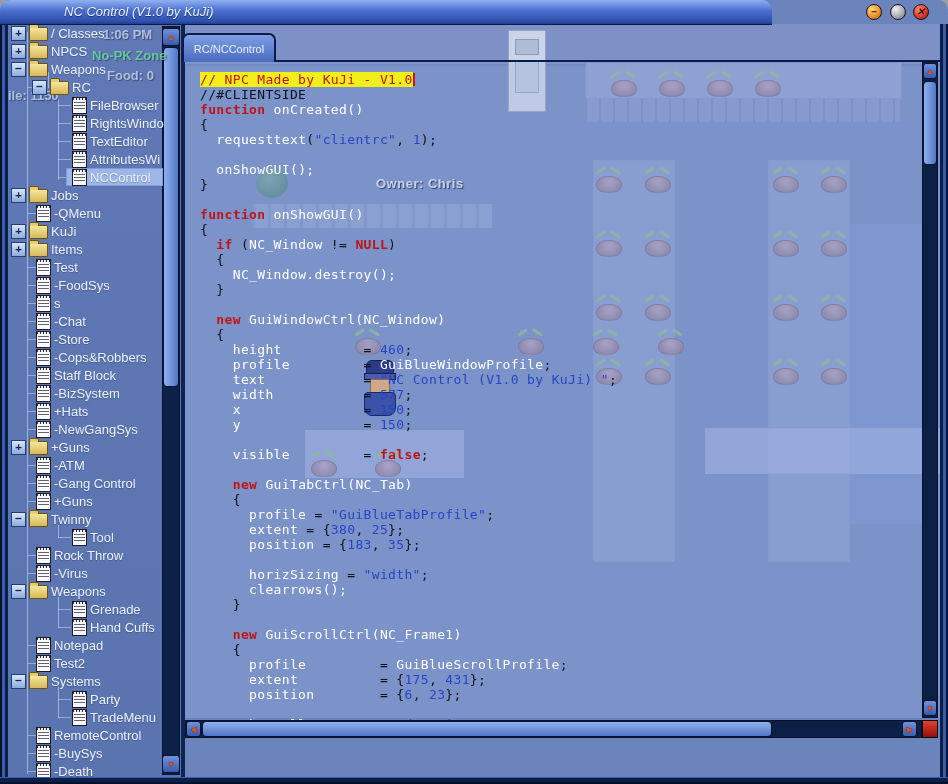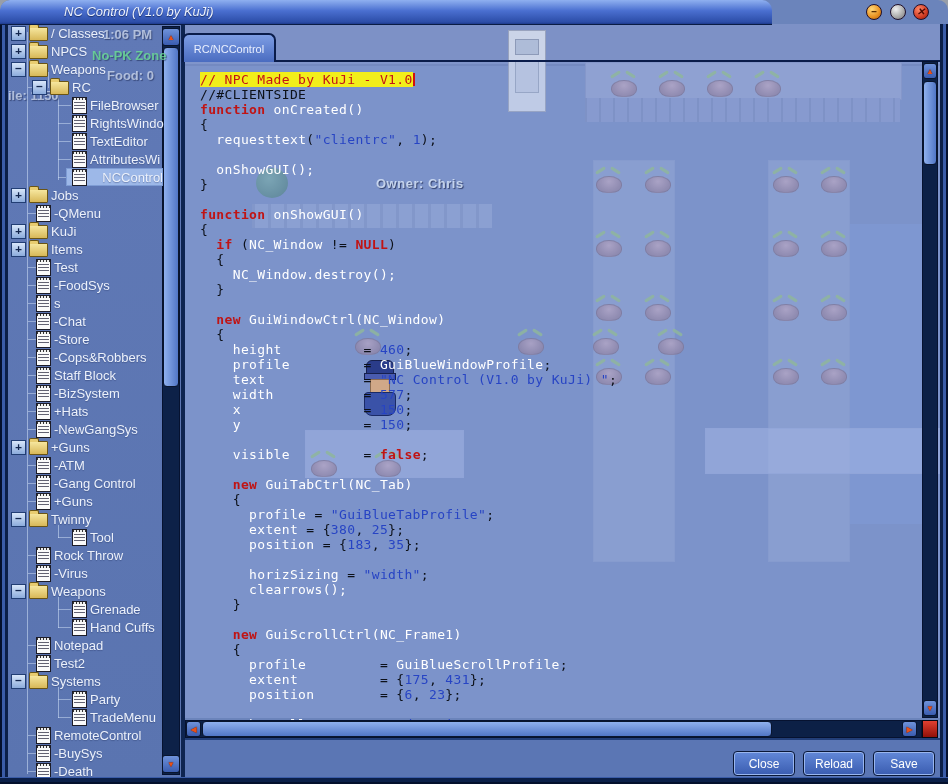--- a/index.html
+++ b/index.html
@@ -302,21 +302,21 @@
           <span class="tlabel">RightsWindo</span>
         </div>
         <div class="trow d2" style="top: 108px;">
           <span class="dico"></span>
           <span class="tlabel">TextEditor</span>
         </div>
         <div class="trow d2" style="top: 126px;">
           <span class="dico"></span>
           <span class="tlabel">AttributesWi</span>
         </div>
-        <div class="trow d2 sel" style="top: 144px; justify-content: space-between;">
+        <div class="trow d2 sel" style="top: 144px;">
           <span class="selbg"></span>
           <span class="dico"></span>
           <span class="tlabel">NCControl</span>
         </div>
         <div class="trow f0" style="top: 162px;">
           <span class="ebox">+</span>
           <span class="fico"></span>
           <span class="tlabel">Jobs</span>
         </div>
         <div class="trow d0" style="top: 180px;">
@@ -535,19 +535,14 @@
   <div class="h-track"></div>
   <div class="sbtn" style="left:186px;top:721px;width:15px;height:16px;z-index:17;">
     <span>◀</span>
     </div>
   <div class="sthumb-h" style="left:202px;top:721px;width:570px;height:16px;z-index:17;"></div>
   <div class="sbtn" style="left:902px;top:721px;width:15px;height:16px;z-index:17;">
     <span>▶</span>
     </div>
   <div class="corner-btn"></div>
 
-  <div class="footer">
-    <div class="fbtn" style="left:548px;">Close</div>
-    <div class="fbtn" style="left:618px;">Reload</div>
-    <div class="fbtn" style="left:688px;">Save</div>
-  </div>
 
 </div>
 
 </body></html>

